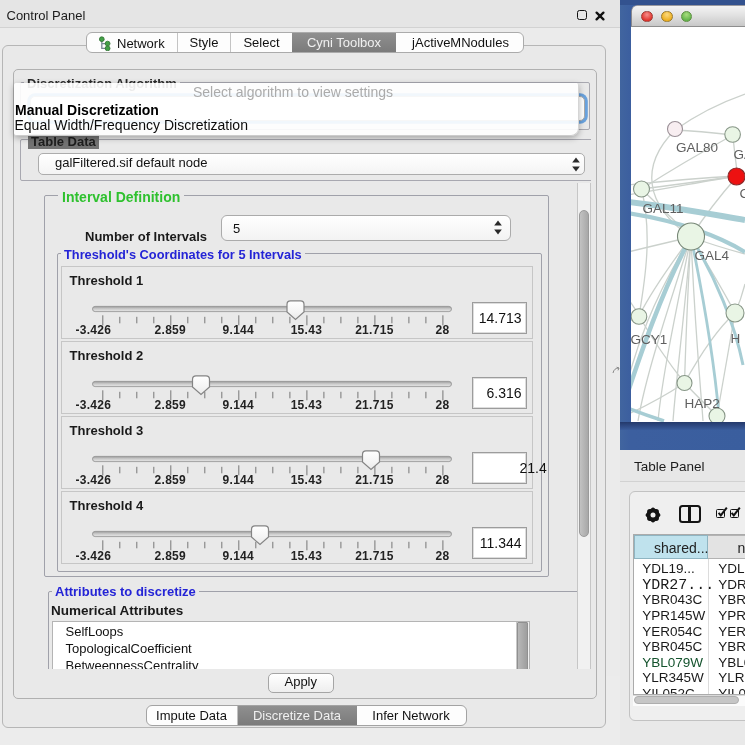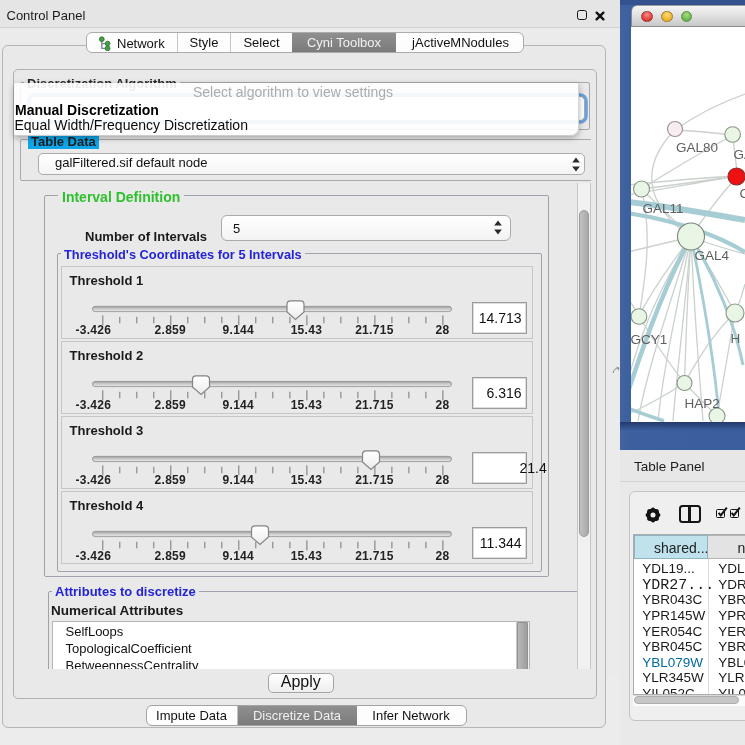--- a/index.html
+++ b/index.html
@@ -17,21 +17,21 @@
 <path d="M1.6 1.6 L8.4 8.4 M8.4 1.6 L1.6 8.4" stroke="#111" stroke-width="2.3" stroke-linecap="round"></path>
       </svg>
 <div class="abs" style="left:2px;top:45px;width:604px;height:683px;border:1px solid #B6B6B6;border-radius:6px;background:#E9E9E9;"></div>
 <div class="abs" style="left:12.5px;top:69px;width:584px;height:630px;border:1px solid #B0B0B0;border-radius:5px;background:#E9E9E9;"></div>
 <div class="abs" style="left:14.5px;top:70px;width:576px;height:599px;overflow:hidden;">
 <div class="abs" style="left:0;top:0;width:576px;height:599px;">
 <div class="abs" style="left:5.5px;top:12px;width:570px;height:48px;border:1px solid #A8A8B0;border-radius:2px;"></div>
 <div class="abs" style="left:9.5px;top:5.5px;background:#E9E9E9;padding:0 3px;font-size:13px;font-weight:bold;color:#2a2a2a;">Discretization Algorithm</div>
 <div class="abs" style="left:15.5px;top:26px;width:555px;height:25px;background:#fff;border:1px solid #A9A9A9;border-radius:5px;box-shadow:0 0 0 2.8px rgba(74,144,217,0.8);"></div>
 <div class="abs" style="left:5.5px;top:69px;width:573px;height:42px;border:1px solid #A8A8B0;border-radius:2px;"></div>
-<div class="abs" style="left:13.5px;top:63.5px;background:#0ea5e9;padding:0 3px;font-size:13px;font-weight:bold;color:#1e1e1e;">Table Data</div>
+<div class="abs" style="left:13.5px;top:63.5px;background:#737373;padding:0 3px;font-size:13px;font-weight:bold;color:#1e1e1e;">Table Data</div>
 <div class="abs" style="left:23.799999999999997px;top:82.5px;width:547px;height:22.5px;background:linear-gradient(#ffffff,#f4f4f4);border:1px solid #ACACAC;border-radius:5px;"></div>
 <div class="abs" style="left:40.5px;top:85px;font-size:13px;color:#111;">galFiltered.sif default node</div>
 <svg class="abs" style="left:556.0px;top:86.5px;" width="10" height="15" viewBox="0 0 10 15">
 <path d="M5 0.5 L8.8 5.5 L1.2 5.5 Z" fill="#2a2a2a"></path>
             <path d="M5 14.5 L8.8 9.5 L1.2 9.5 Z" fill="#2a2a2a"></path>
           </svg>
 <div class="abs" style="left:29.5px;top:125px;width:505px;height:382px;border:1px solid #A0A1AA;border-radius:2px;"></div>
 <div class="abs" style="left:43.5px;top:118.5px;background:#E9E9E9;padding:0 4px;font-size:14px;font-weight:bold;color:#2EC12E;">Interval Definition</div>
 <div class="abs" style="left:70.5px;top:151px;font-size:13px;font-weight:bold;color:#1a1a1a;margin-top:8px;">Number of Intervals</div>
 <div class="abs" style="left:206.0px;top:144.5px;width:290px;height:26px;background:linear-gradient(#ffffff,#f3f3f3);border:1px solid #ABABAB;border-radius:6px;"></div>
@@ -238,21 +238,21 @@
 <div class="abs" style="left:37.5px;top:513.5px;background:#E9E9E9;padding:0 3px;font-size:13px;font-weight:bold;color:#2424D6;">Attributes to discretize</div>
 <div class="abs" style="left:36.5px;top:532.5px;font-size:13.5px;font-weight:bold;color:#1a1a1a;">Numerical Attributes</div>
 <div class="abs" style="left:37.0px;top:550.5px;width:478.5px;height:60px;background:#fff;border:1px solid #B4B4B4;"></div>
 <div class="abs" style="left:51.0px;top:553.5px;font-size:13px;color:#111;">SelfLoops</div>
 <div class="abs" style="left:51.0px;top:570.9px;font-size:13px;color:#111;">TopologicalCoefficient</div>
 <div class="abs" style="left:51.0px;top:588.3px;font-size:13px;color:#111;">BetweennessCentrality</div>
 <div class="abs" style="left:501.0px;top:551.5px;width:13px;height:58px;background:#F0F0F0;border-left:1px solid #C8C8C8;"></div>
 <div class="abs" style="left:502.5px;top:552px;width:10.5px;height:56px;background:linear-gradient(90deg,#B8B8B8,#9E9E9E);border:1px solid #909090;border-radius:1px;"></div>
 </div>
       </div>
-<div class="abs" style="left:268px;top:672.5px;width:65.5px;height:20px;background:linear-gradient(#ffffff,#eeeeee);border:1px solid #A5A5A5;border-radius:5px;text-align:center;font-size:16px;color:#111;line-height:15px;">Apply</div>
+<div class="abs" style="left:268px;top:672.5px;width:65.5px;height:20px;background:linear-gradient(#ffffff,#eeeeee);border:1px solid #A5A5A5;border-radius:5px;text-align:center;font-size:13px;color:#111;line-height:15px;">Apply</div>
 <div class="abs" style="left:576.5px;top:183px;width:14px;height:486px;background:#F1F1F1;border-left:1px solid #C6C6C6;border-right:1px solid #C6C6C6;"></div>
 <div class="abs" style="left:578.5px;top:210px;width:10px;height:327px;background:linear-gradient(90deg,#C2C2C2,#A8A8A8);border:1px solid #9A9A9A;border-radius:5px;"></div>
 <div class="abs" style="left:86px;top:32px;width:438px;height:20.5px;background:#FDFDFD;border:1px solid #ABABAB;border-radius:6px;overflow:hidden;">
 <div class="abs" style="left:0;top:0;width:91px;height:20.5px;border-right:1px solid #C4C4C4;"></div>
 <div class="abs" style="left:91px;top:0;width:53px;height:20.5px;border-right:1px solid #C4C4C4;text-align:center;line-height:19px;font-size:13px;color:#111;">Style</div>
 <div class="abs" style="left:144px;top:0;width:61px;height:20.5px;text-align:center;line-height:19px;font-size:13px;color:#111;">Select</div>
 <div class="abs" style="left:205px;top:0;width:104px;height:20.5px;background:linear-gradient(#8f8f8f,#797979);text-align:center;line-height:19px;font-size:13px;color:#F0F0F0;">Cyni Toolbox</div>
 <div class="abs" style="left:309px;top:0;width:129px;height:20.5px;text-align:center;line-height:19px;font-size:13px;color:#111;">jActiveMNodules</div>
 <svg class="abs" style="left:12px;top:2.5px;" width="14" height="15" viewBox="0 0 14 15">
 <path d="M2.8 4 L2.8 13 M2.8 7.6 L8 7.6 M2.8 12.4 L8 12.4" stroke="#7A8595" stroke-width="1.3" fill="none"></path>
@@ -381,21 +381,21 @@
 <div class="abs" style="left:8px;top:42.2px;font-size:15px;color:#1a1a1a;white-space:nowrap;font-family:Liberation Mono, monospace;">YDR27...</div>
 <div class="abs" style="left:84px;top:42.2px;font-size:13.5px;color:#1a1a1a;white-space:nowrap;">YDR2</div>
 <div class="abs" style="left:8px;top:57.8px;font-size:13.5px;color:#1a1a1a;white-space:nowrap;">YBR043C</div>
 <div class="abs" style="left:84px;top:57.8px;font-size:13.5px;color:#1a1a1a;white-space:nowrap;">YBR0</div>
 <div class="abs" style="left:8px;top:73.4px;font-size:13.5px;color:#1a1a1a;white-space:nowrap;">YPR145W</div>
 <div class="abs" style="left:84px;top:73.4px;font-size:13.5px;color:#1a1a1a;white-space:nowrap;">YPR1</div>
 <div class="abs" style="left:8px;top:89.0px;font-size:13.5px;color:#1a1a1a;white-space:nowrap;">YER054C</div>
 <div class="abs" style="left:84px;top:89.0px;font-size:13.5px;color:#1a1a1a;white-space:nowrap;">YER0</div>
 <div class="abs" style="left:8px;top:104.6px;font-size:13.5px;color:#1a1a1a;white-space:nowrap;">YBR045C</div>
 <div class="abs" style="left:84px;top:104.6px;font-size:13.5px;color:#1a1a1a;white-space:nowrap;">YBR0</div>
-<div class="abs" style="left:8px;top:120.2px;font-size:13.5px;color:#0369a1;white-space:nowrap;">YBL079W</div>
+<div class="abs" style="left:8px;top:120.2px;font-size:13.5px;color:#14532d;white-space:nowrap;">YBL079W</div>
 <div class="abs" style="left:84px;top:120.2px;font-size:13.5px;color:#1a1a1a;white-space:nowrap;">YBL0</div>
 <div class="abs" style="left:8px;top:135.8px;font-size:13.5px;color:#1a1a1a;white-space:nowrap;">YLR345W</div>
 <div class="abs" style="left:84px;top:135.8px;font-size:13.5px;color:#1a1a1a;white-space:nowrap;">YLR3</div>
 <div class="abs" style="left:8px;top:151.4px;font-size:13.5px;color:#1a1a1a;white-space:nowrap;">YIL052C</div>
 <div class="abs" style="left:84px;top:151.4px;font-size:13.5px;color:#1a1a1a;white-space:nowrap;">YIL0</div>
 </div>
 <div class="abs" style="left:13.3px;top:694.6px;width:111.7px;height:11px;background:#FBFBFB;border-top:1px solid #DADADA;"></div>
 <div class="abs" style="left:14px;top:696.3px;width:105px;height:7.8px;background:#C6C6C6;border:1px solid #AEAEAE;border-radius:4px;"></div>
 </div>
 </div>

